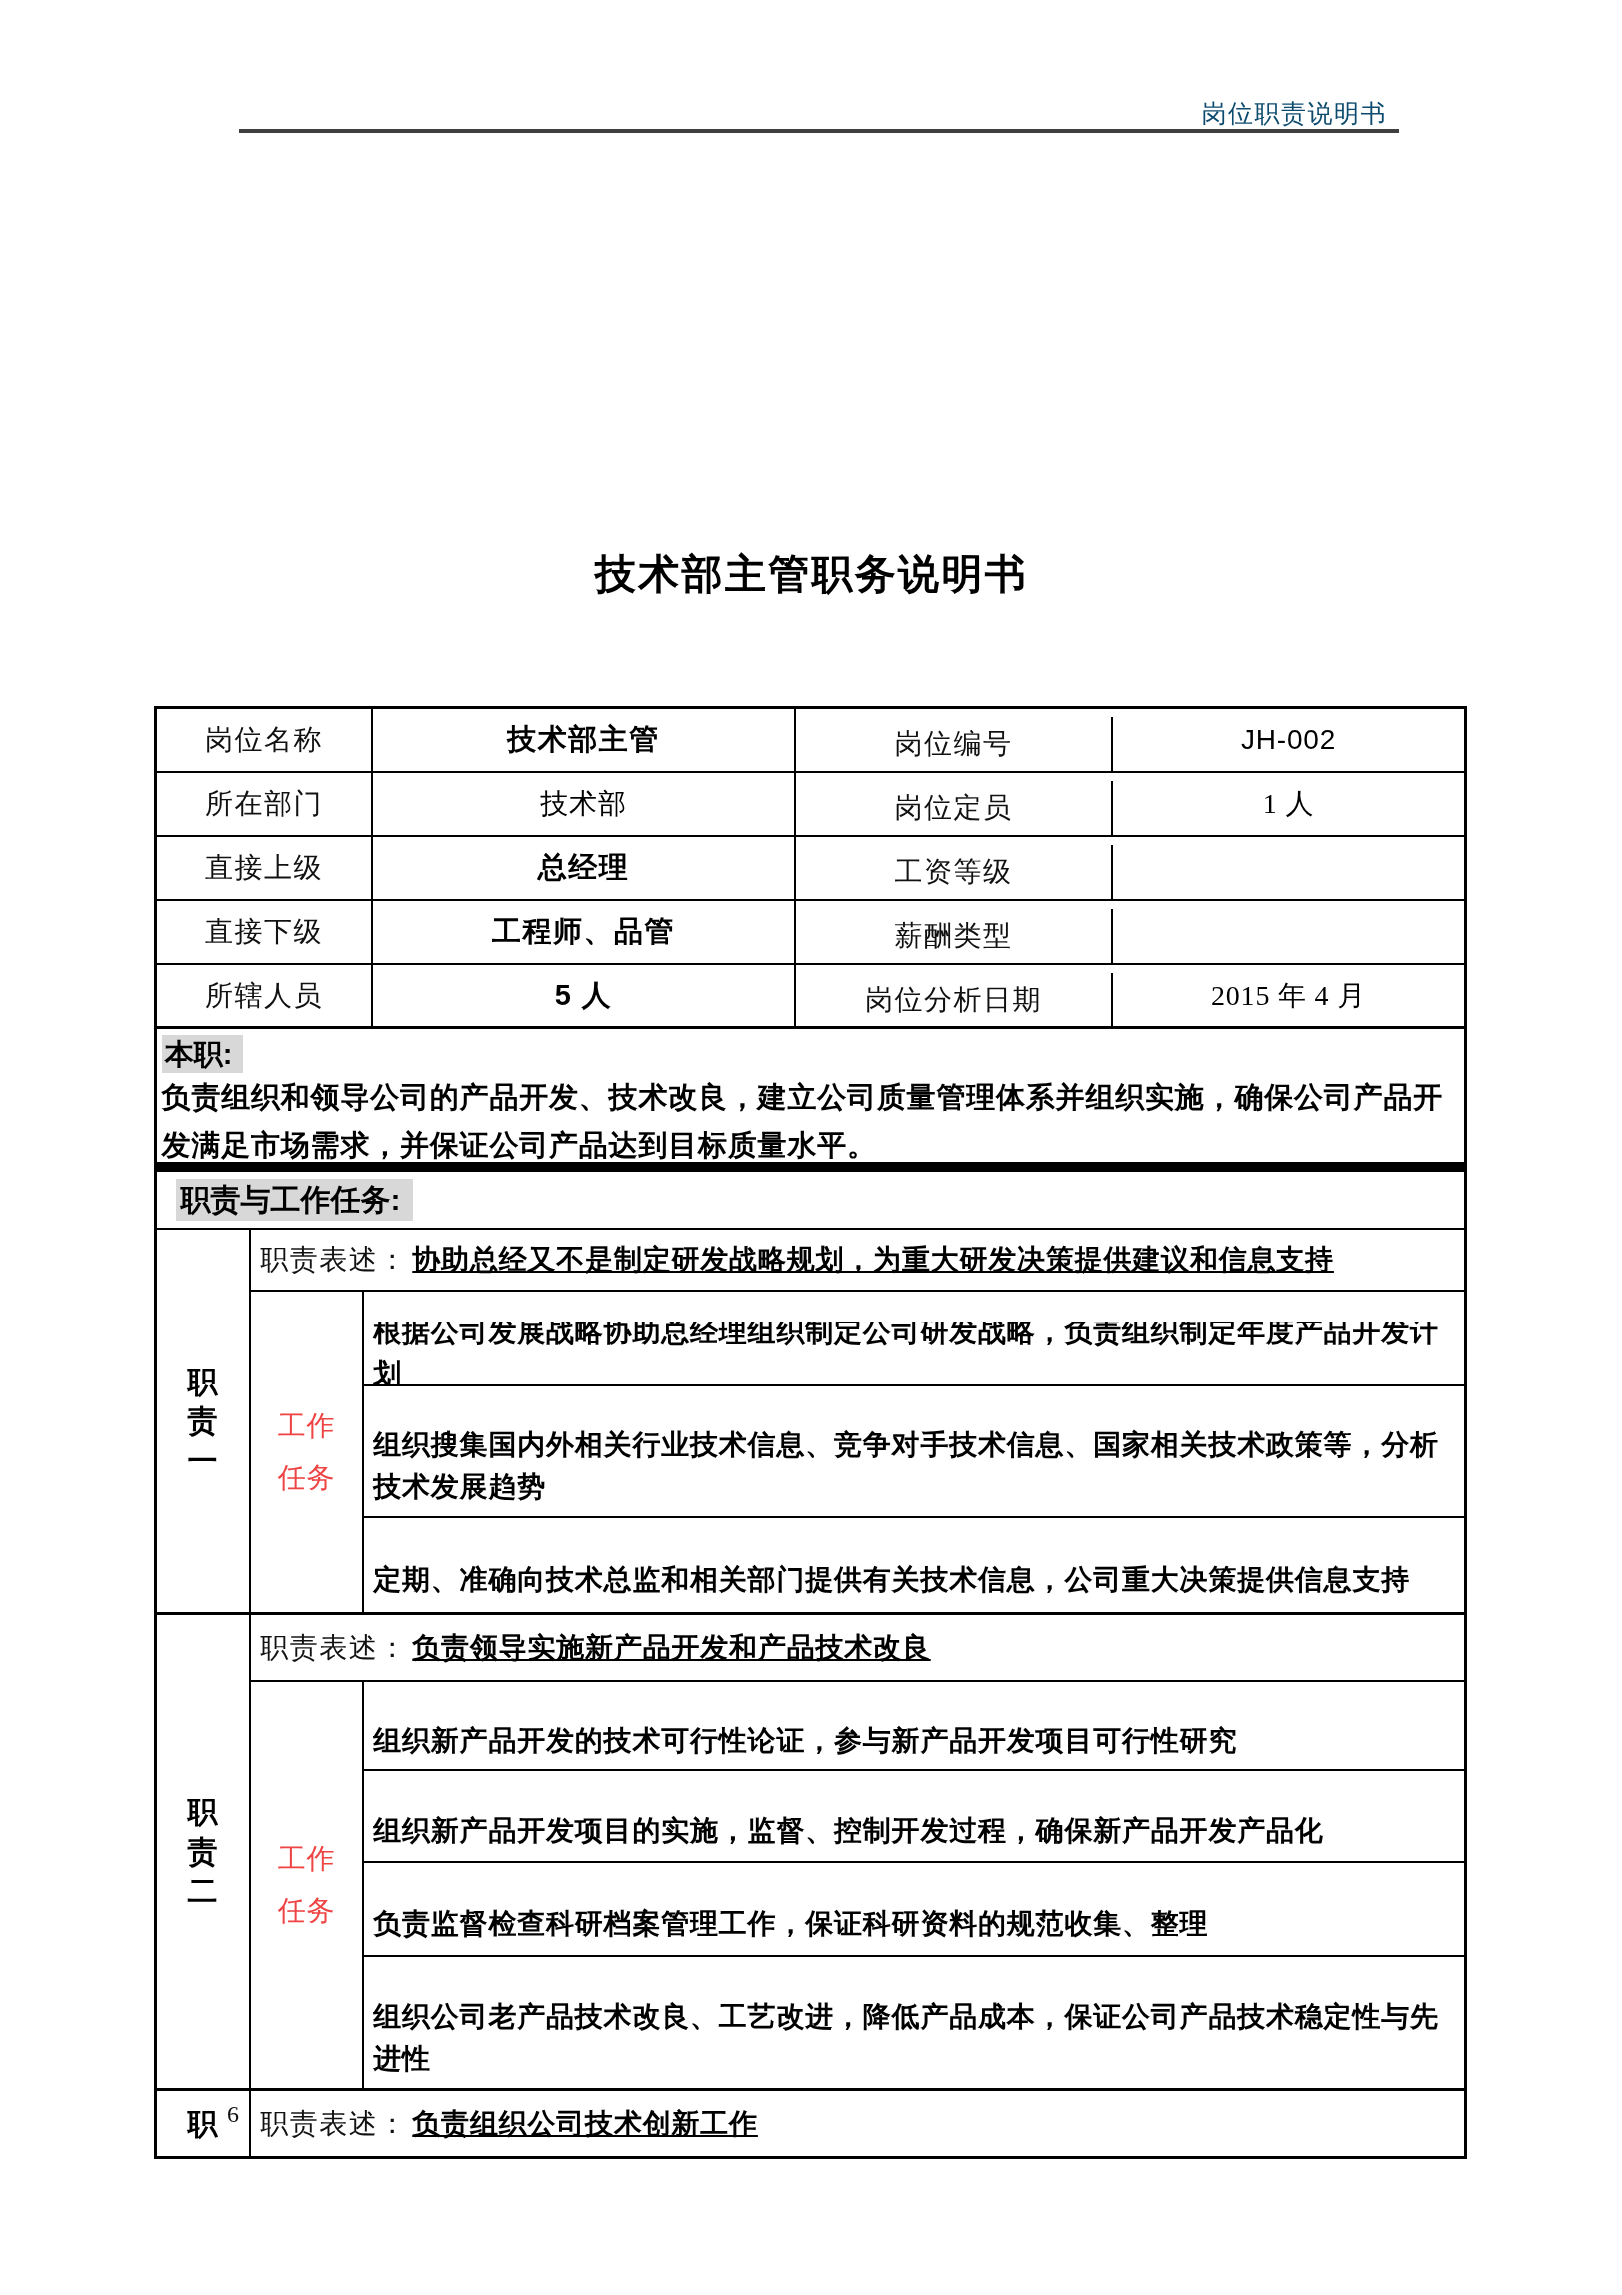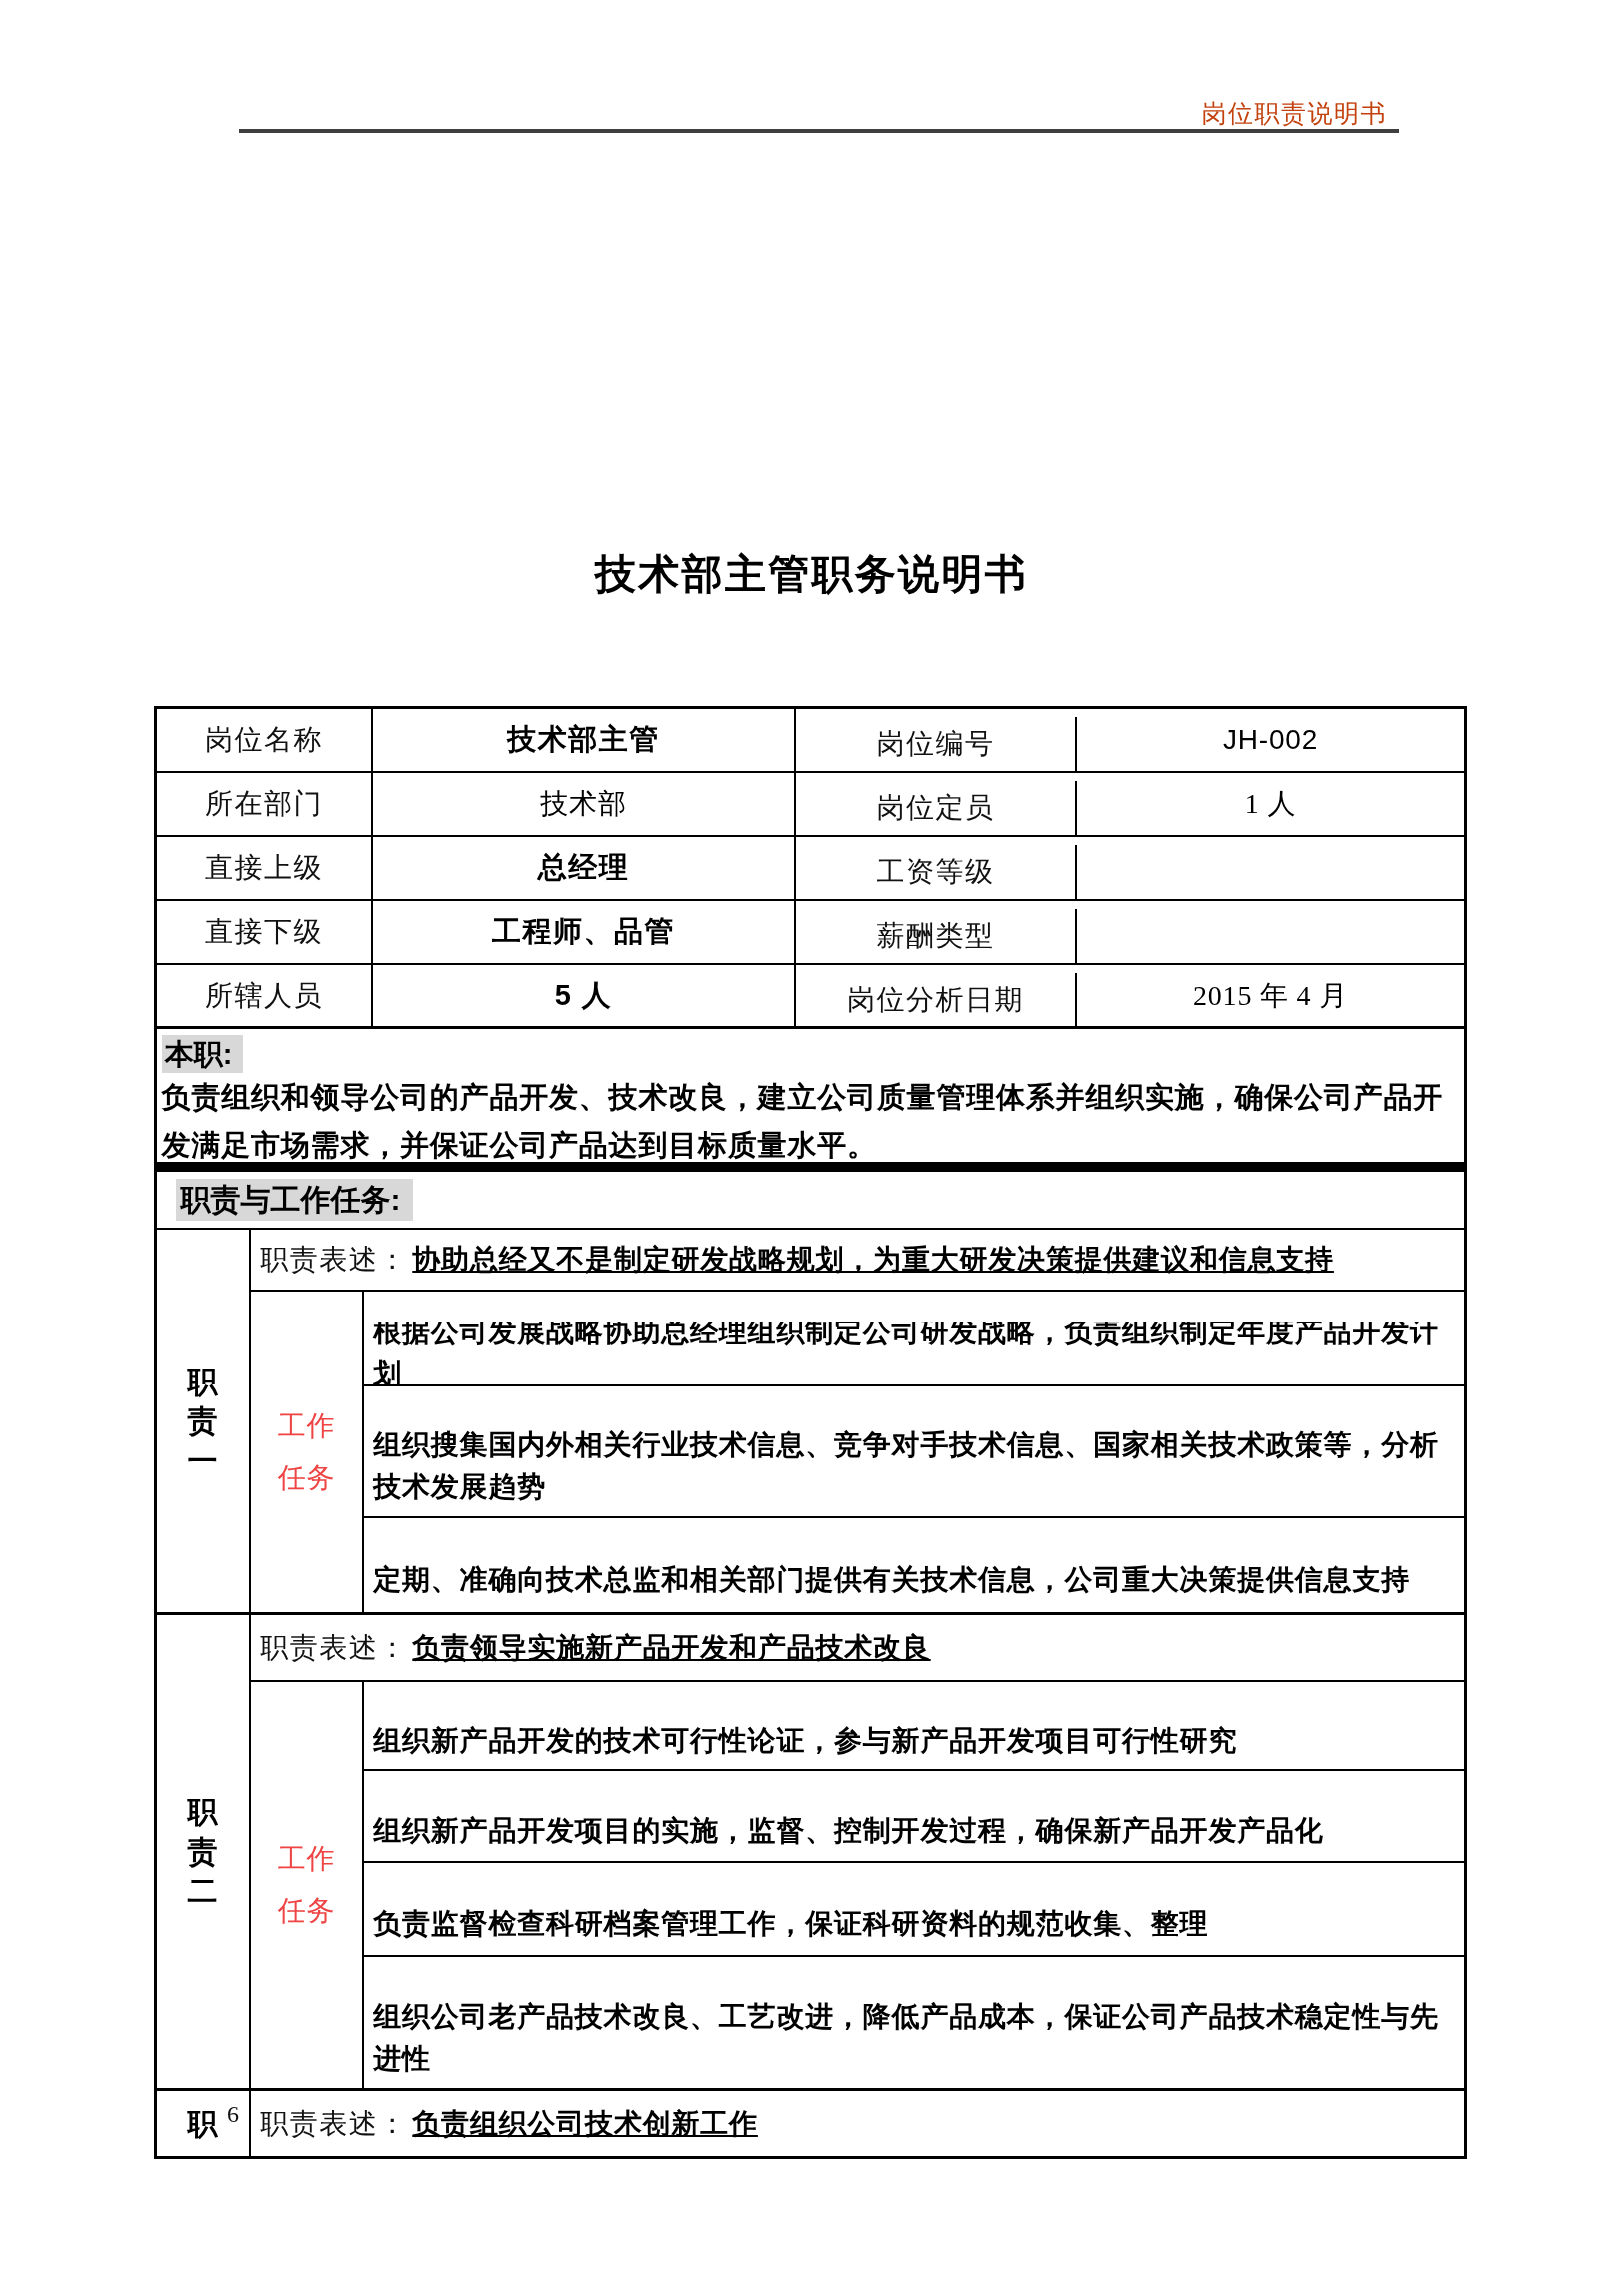--- a/index.html
+++ b/index.html
@@ -6,21 +6,21 @@
   html,body { background:#ffffff; }
   .page {
     position:relative; width:1623px; height:2295px; margin:0 auto;
     background:#ffffff; color:#000;
     font-family:"Liberation Serif","DejaVu Serif",serif;
     overflow:hidden;
   }
   
   .hdr-text {
     position:absolute; top:97px; right:236px;
-    font-size:25px; letter-spacing:1.5px; color:#c2410c;
+    font-size:25px; letter-spacing:1.5px; color:#0c4a6e;
     font-family:"Liberation Serif","DejaVu Serif",serif;
   }
   .hdr-rule {
     position:absolute; top:129px; left:239px; width:1160px; height:3.8px;
     background:#3f3f3f;
   }
   
   .doc-title {
     position:absolute; top:547px; left:0; width:100%;
     text-align:center; font-size:41px; font-weight:bold; letter-spacing:2.3px;
@@ -32,21 +32,21 @@
     border:3.1px solid #000; background:#fff;
   }
   .row { display:flex; height:64px; border-bottom:2.3px solid #000; }
   .row.sep { border-bottom:3.8px solid #000; }
   .cell {
     display:flex; align-items:center; justify-content:center;
     overflow:hidden; text-align:center;
   }
   .c1 { width:216px; border-right:2.3px solid #000; }
   .c2 { width:423px; border-right:2.3px solid #000; }
-  .c3 { width:281px; border-right:2.3px solid #000;margin-top:8px; }
+  .c3 { width:317px; border-right:2.3px solid #000;margin-top:8px; }
   .c4 { flex:1; }
   .lab { font-size:28px; letter-spacing:1.5px; color:#111;
          font-family:"Liberation Serif","DejaVu Serif",serif; }
   .v-heavy { font-size:29px; font-weight:bold; letter-spacing:1.5px;
              font-family:"Liberation Sans","DejaVu Sans",sans-serif; }
   .v-med   { font-size:29px; font-weight:600; letter-spacing:1.5px;
              font-family:"Liberation Sans","DejaVu Sans",sans-serif; }
   .v-serif { font-size:28px; letter-spacing:0.8px;
              font-family:"Liberation Serif","DejaVu Serif",serif; }
   .v-sans  { font-size:28px; letter-spacing:0.8px;

